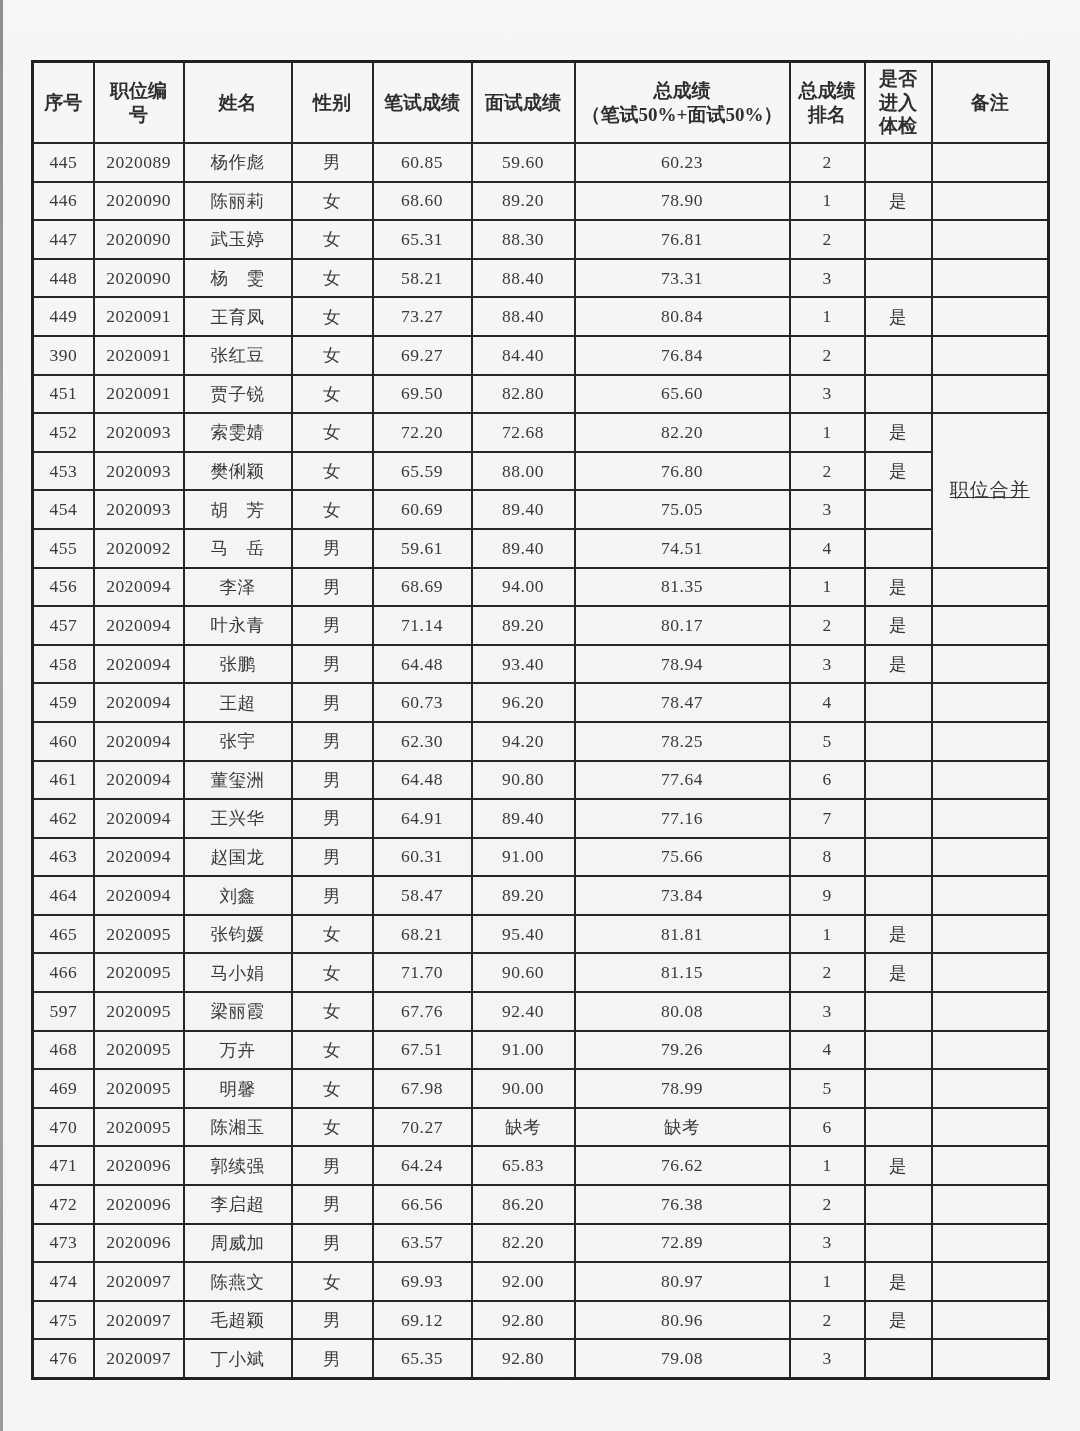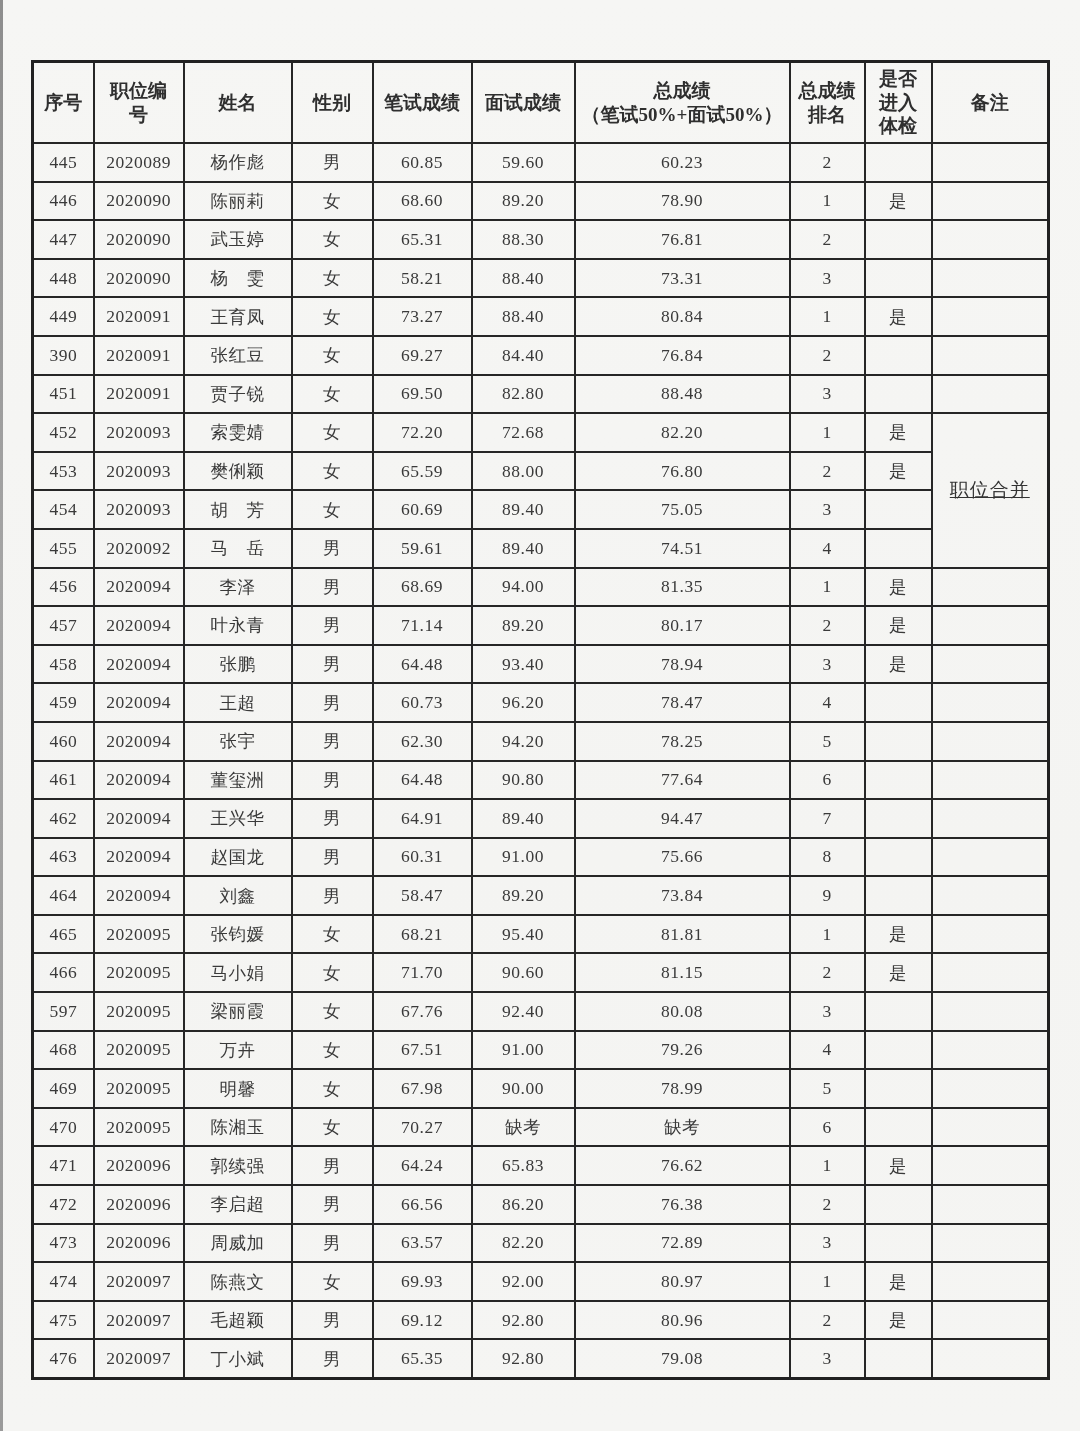--- a/index.html
+++ b/index.html
@@ -181,21 +181,21 @@
           <td></td>
           <td class="remark"></td>
         </tr>
         <tr>
           <td>451</td>
           <td>2020091</td>
           <td>贾子锐</td>
           <td>女</td>
           <td>69.50</td>
           <td>82.80</td>
-          <td>88.48</td>
+          <td>65.60</td>
           <td>3</td>
           <td></td>
           <td class="remark"></td>
         </tr>
         <tr>
           <td>452</td>
           <td>2020093</td>
           <td>索雯婧</td>
           <td>女</td>
           <td>72.20</td>
@@ -310,21 +310,21 @@
           <td></td>
           <td class="remark"></td>
         </tr>
         <tr>
           <td>462</td>
           <td>2020094</td>
           <td>王兴华</td>
           <td>男</td>
           <td>64.91</td>
           <td>89.40</td>
-          <td>94.47</td>
+          <td>77.16</td>
           <td>7</td>
           <td></td>
           <td class="remark"></td>
         </tr>
         <tr>
           <td>463</td>
           <td>2020094</td>
           <td>赵国龙</td>
           <td>男</td>
           <td>60.31</td>

